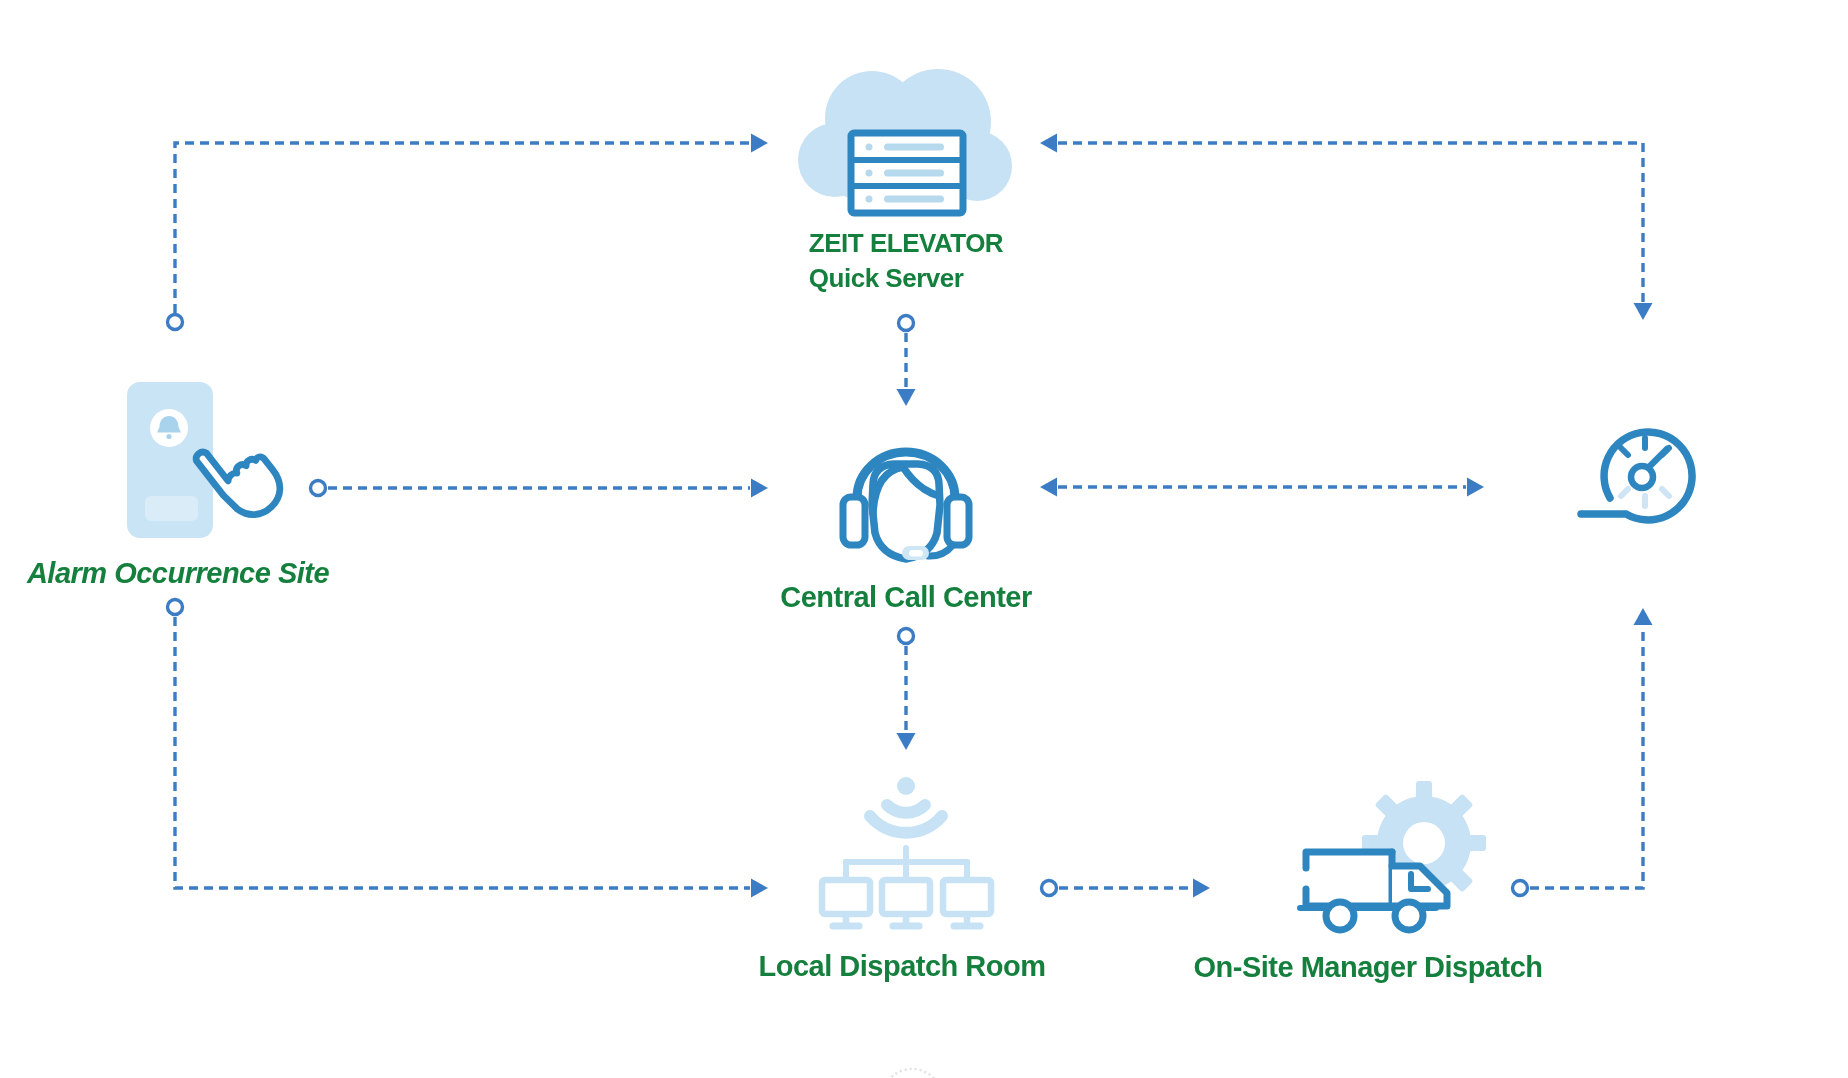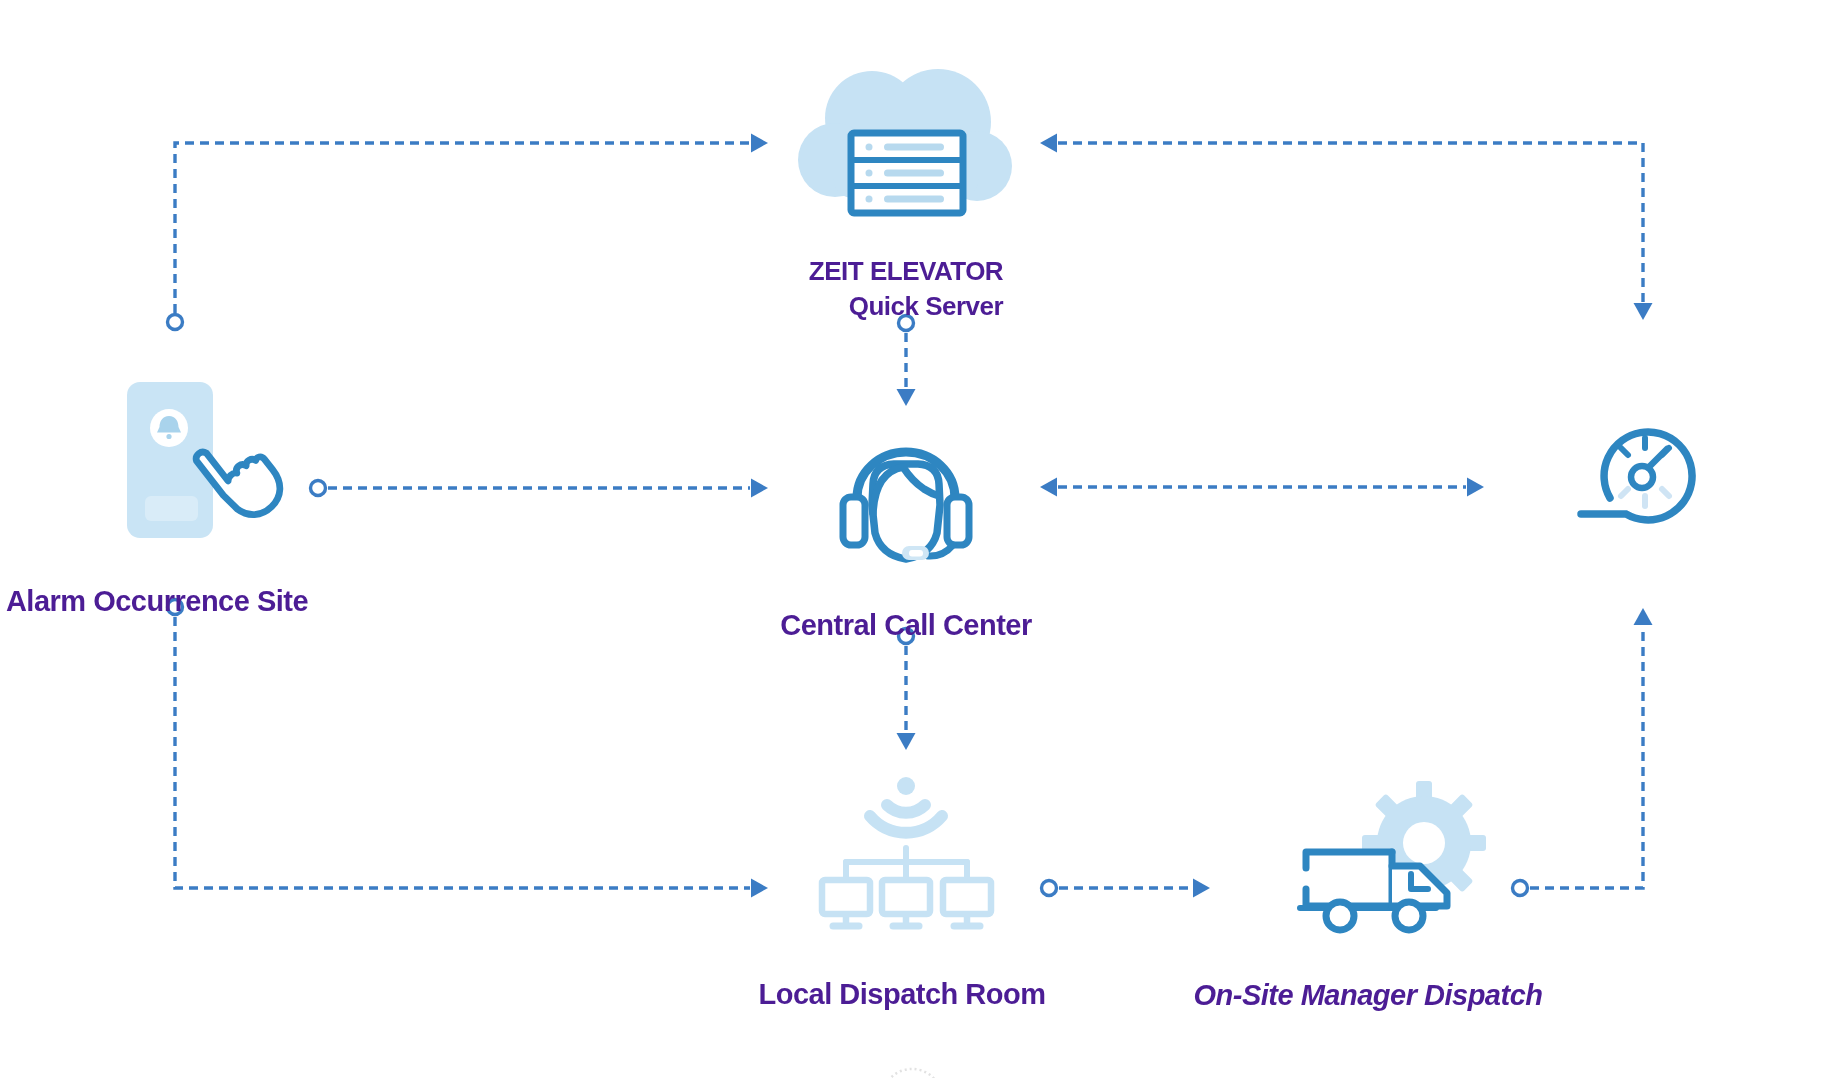--- a/index.html
+++ b/index.html
@@ -11,24 +11,23 @@
     font-family:"Liberation Sans", sans-serif;
   }
   .diagram-svg{position:absolute;left:0;top:0;width:1848px;height:1078px;}
   .node-label{
     position:absolute;
     transform:translateX(-50%);
     white-space:nowrap;
     font-weight:700;
     font-size:29px;
     letter-spacing:-0.5px;
-    color:#4c1d95;
-    text-align:right;
+    color:#15803d;
+    text-align:left;
     line-height:34px;
-    margin-top:28px;
   }
   .node-label.two-line{font-size:26px;font-weight:600;line-height:35px;}
 </style>
 </head>
 <body>
 
 <div class="canvas">
 
   <svg class="diagram-svg" viewBox="0 0 1848 1078" xmlns="http://www.w3.org/2000/svg">
 
@@ -226,22 +225,22 @@
     </g>
 
     <ellipse cx="912" cy="1092" rx="27" ry="23" fill="none" stroke="#e2e2e2" stroke-width="2.5" stroke-dasharray="2 3"></ellipse>
   </svg>
 
   <div class="node-label two-line" style="left:906px; top:226px;">
     <div>ZEIT ELEVATOR</div>
     <div>Quick Server</div>
   </div>
 
-  <div class="node-label" style="left:157px; top:556px;">Alarm Occurrence Site</div>
+  <div class="node-label" style="left:178px; top:556px;font-style:italic;">Alarm Occurrence Site</div>
 
   <div class="node-label" style="left:906px; top:580px;">Central Call Center</div>
 
 
   <div class="node-label" style="left:902px; top:949px;">Local Dispatch Room</div>
 
-  <div class="node-label" style="left:1368px; top:950px;font-style:italic;">On-Site Manager Dispatch</div>
+  <div class="node-label" style="left:1368px; top:950px;">On-Site Manager Dispatch</div>
 
 </div>
 
 </body></html>

